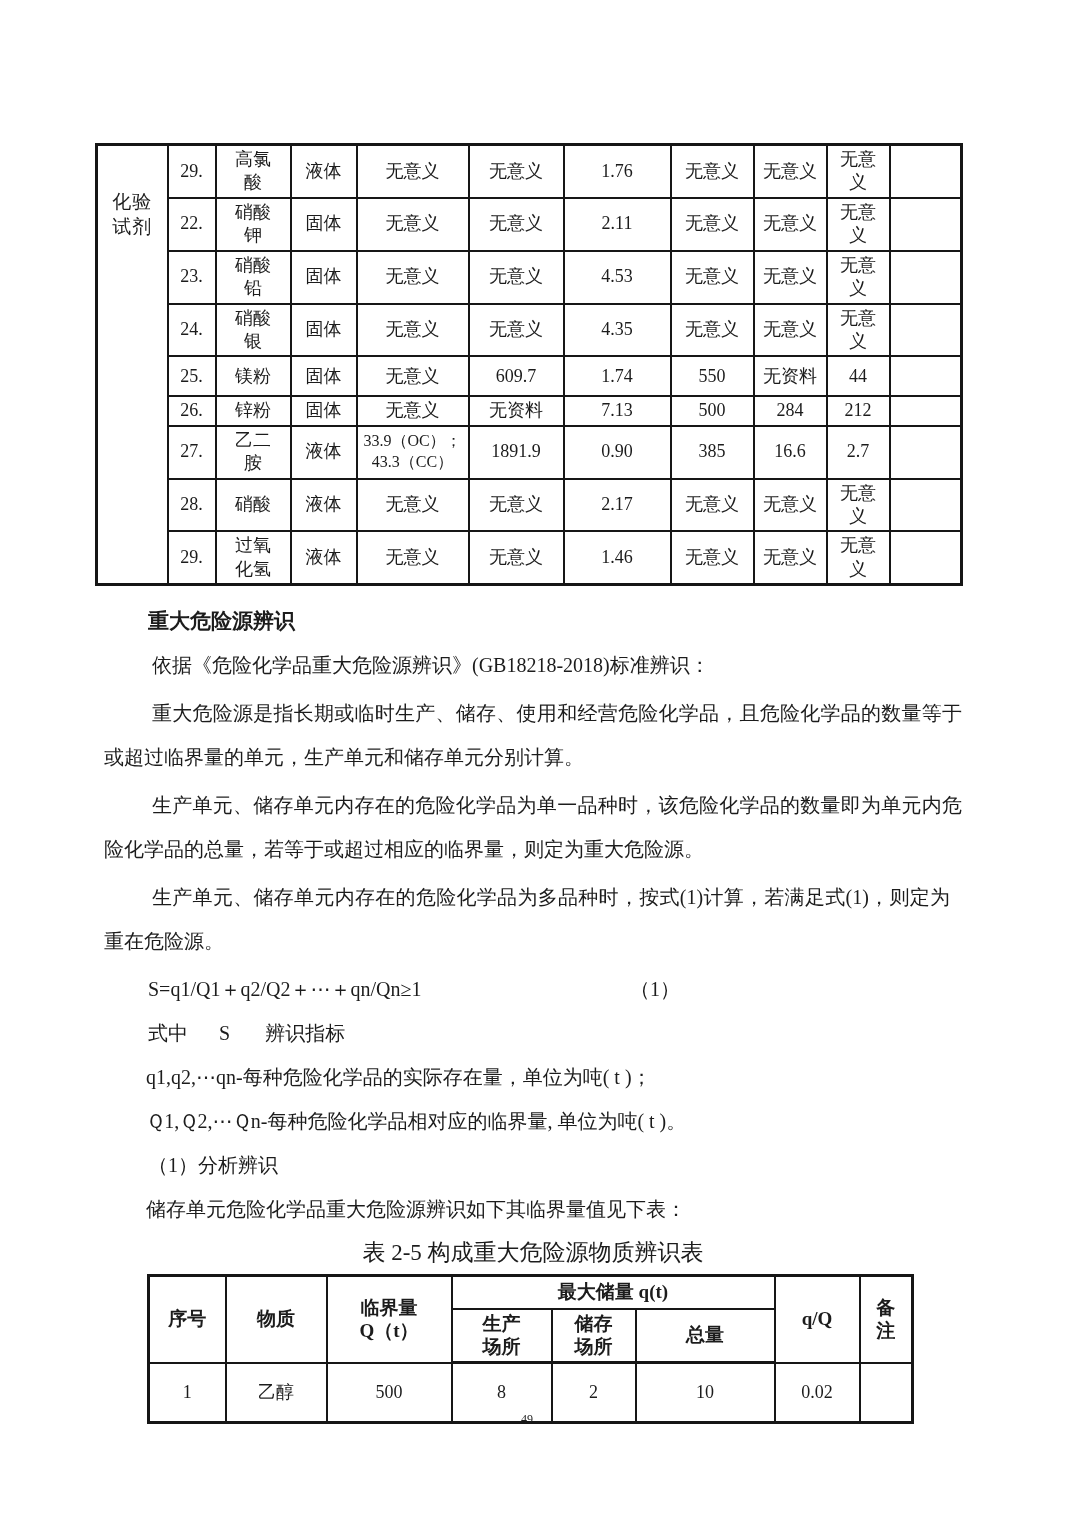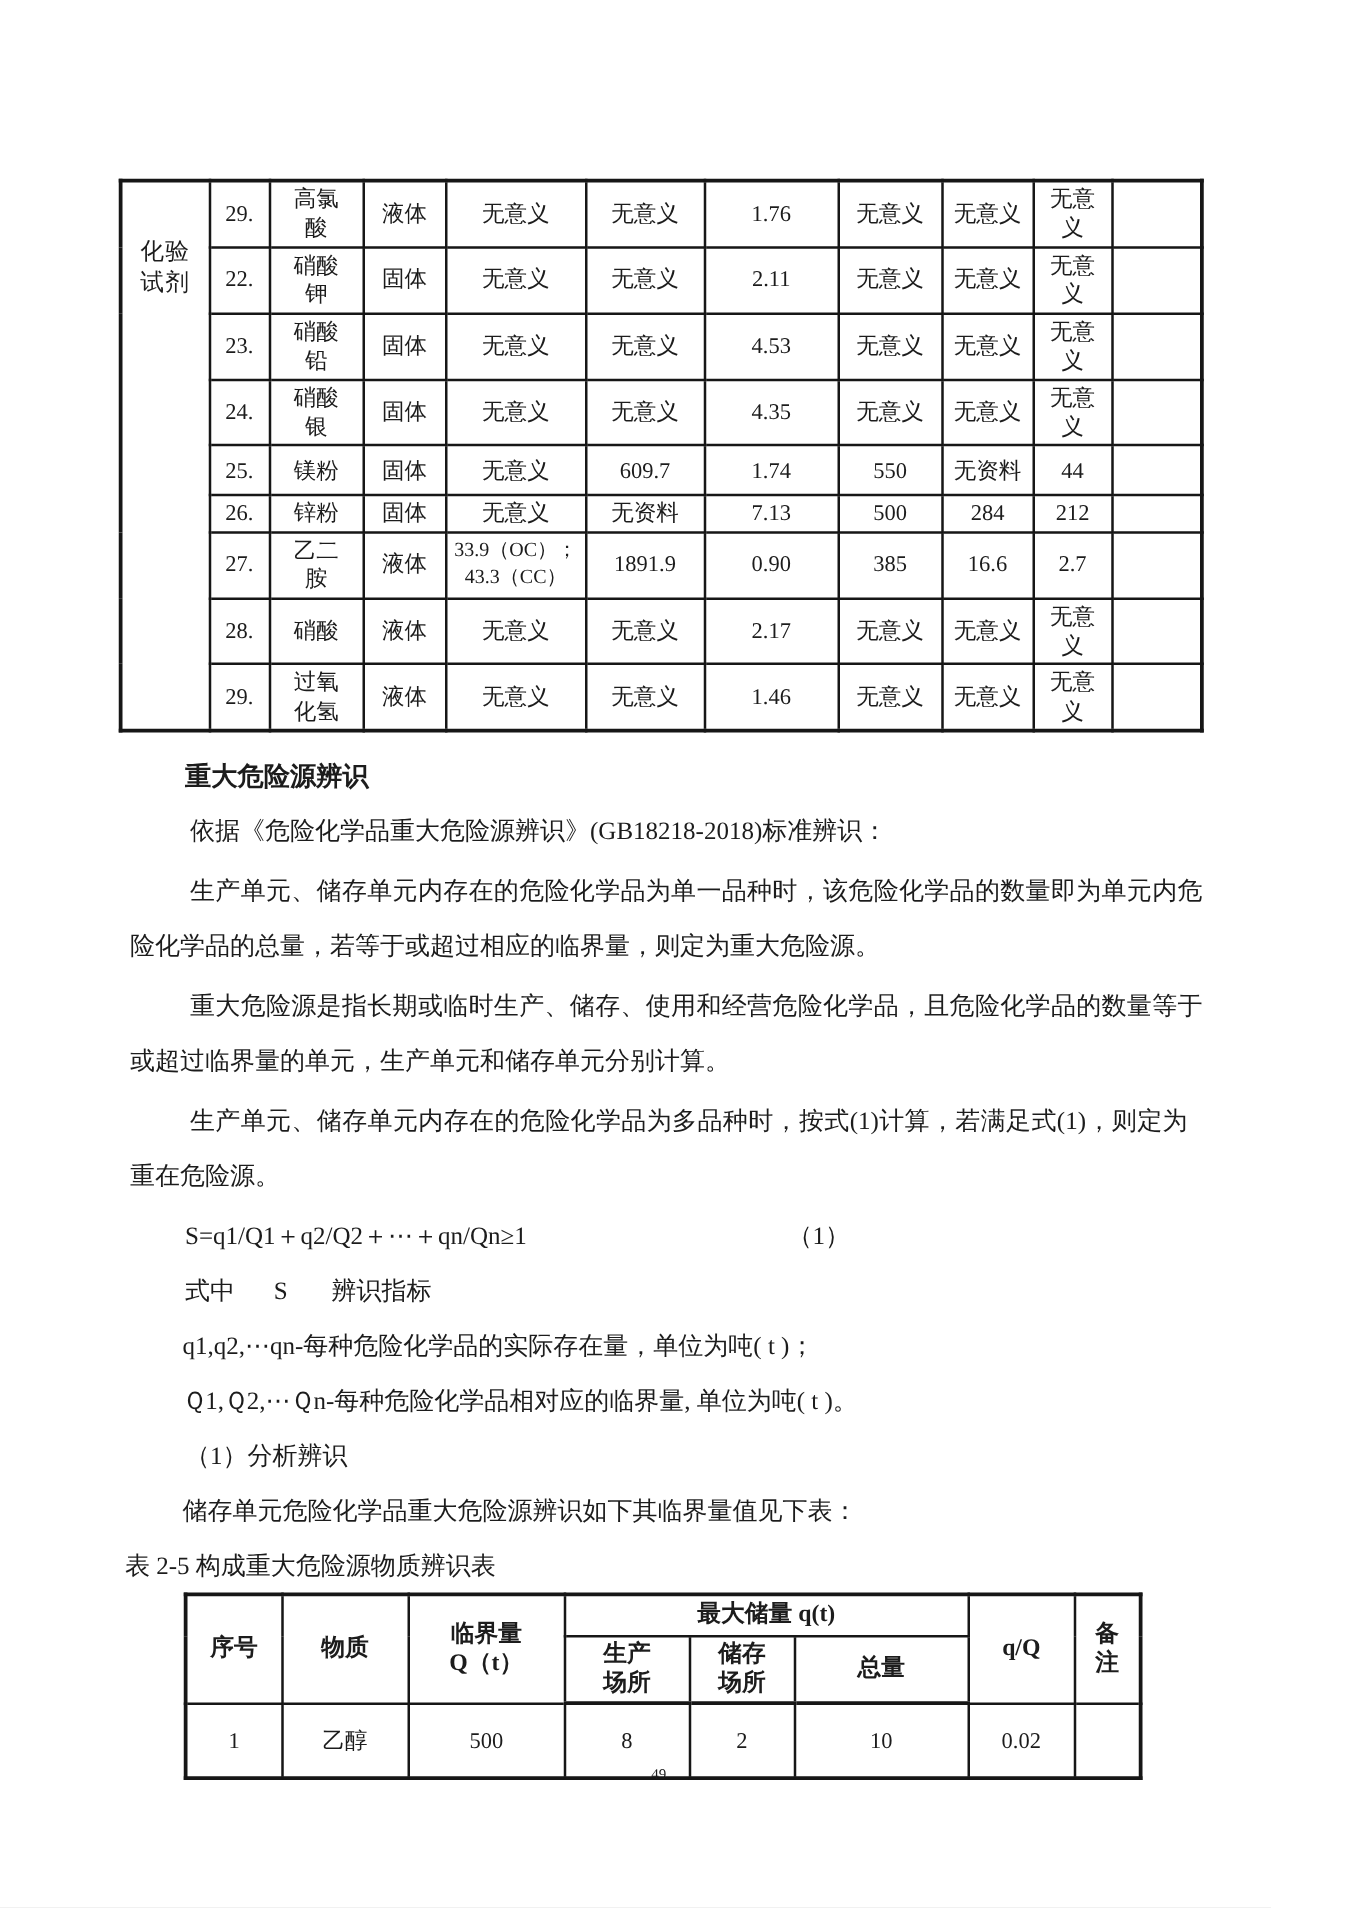--- a/index.html
+++ b/index.html
@@ -25,21 +25,21 @@
   
   .text { position:absolute; left:100px; top:603px; width:866px; font-size:20px; }
   .heading { font-weight:bold; font-size:21px; padding-left:48px; line-height:36px; margin:0 0 2px 0; }
   .para { line-height:44px; text-indent:48px; text-align:justify; margin:4px; }
   .para.narrow { max-width:846px; }
   .line { line-height:44px; padding-left:48px; position:relative; margin:0; }
   .line.qline { padding-left:46px; }
   .formula-no { position:absolute; left:530px; top:0; }
   .legend-s { margin-left:26px; }
   .legend-desc { margin-left:30px; }
-  .caption { text-align:left; line-height:44px; font-size:20px; margin:0;font-family:Liberation Serif, serif; }
+  .caption { text-align:center; line-height:44px; font-size:23px; margin:0;font-family:Liberation Serif, serif; }
 
   
   .tbl-bottom { position:absolute; left:147px; top:1274px; width:764px; border:3px solid #161616; }
   .tbl-bottom th, .tbl-bottom td {
     border:2px solid #161616; text-align:center; vertical-align:middle;
     white-space:pre-line; overflow:hidden; padding:2px 4px;
   }
   .tbl-bottom th { font-size:19px; font-weight:bold; line-height:1.25; }
   .tbl-bottom td { font-size:18px; }
   .tbl-bottom thead tr.hdr2 th { border-bottom:3px solid #161616; }
@@ -175,22 +175,22 @@
         <td>无意义</td>
         <td class="cf">无意义</td>
         <td></td>
       </tr>
     </tbody>
   </table>
 
   <div class="text">
     <div class="heading">重大危险源辨识</div>
     <p class="para">依据《危险化学品重大危险源辨识》(GB18218-2018)标准辨识：</p>
+    <p class="para">重大危险源是指长期或临时生产、储存、使用和经营危险化学品，且危险化学品的数量等于或超过临界量的单元，生产单元和储存单元分别计算。</p>
     <p class="para">生产单元、储存单元内存在的危险化学品为单一品种时，该危险化学品的数量即为单元内危险化学品的总量，若等于或超过相应的临界量，则定为重大危险源。</p>
-    <p class="para">重大危险源是指长期或临时生产、储存、使用和经营危险化学品，且危险化学品的数量等于或超过临界量的单元，生产单元和储存单元分别计算。</p>
     <p class="para narrow">生产单元、储存单元内存在的危险化学品为多品种时，按式(1)计算，若满足式(1)，则定为重在危险源。</p>
     <div class="line">
       <span>S=q1/Q1＋q2/Q2＋⋯＋qn/Qn≥1</span>
       <span class="formula-no">（1）</span>
     </div>
     <div class="line">
       <span>式中</span>
       <span class="legend-s">S</span>
       <span class="legend-desc">辨识指标</span>
     </div>

